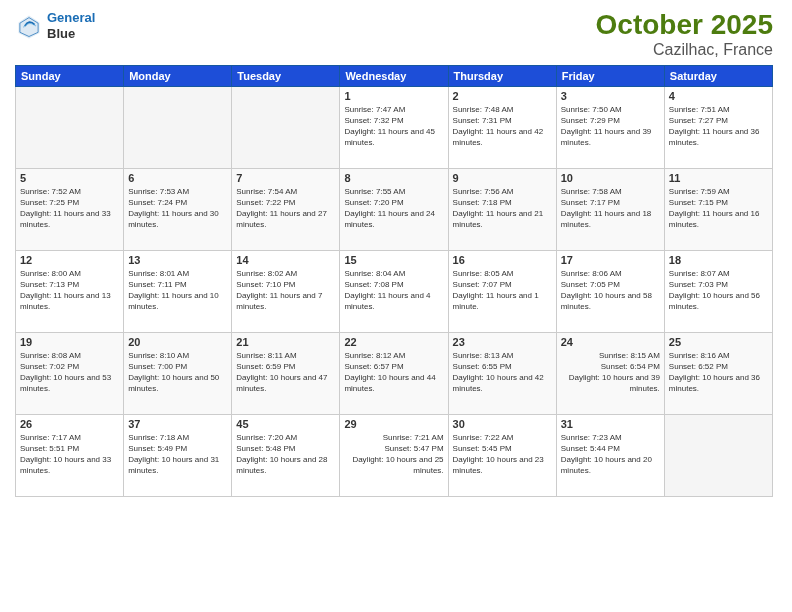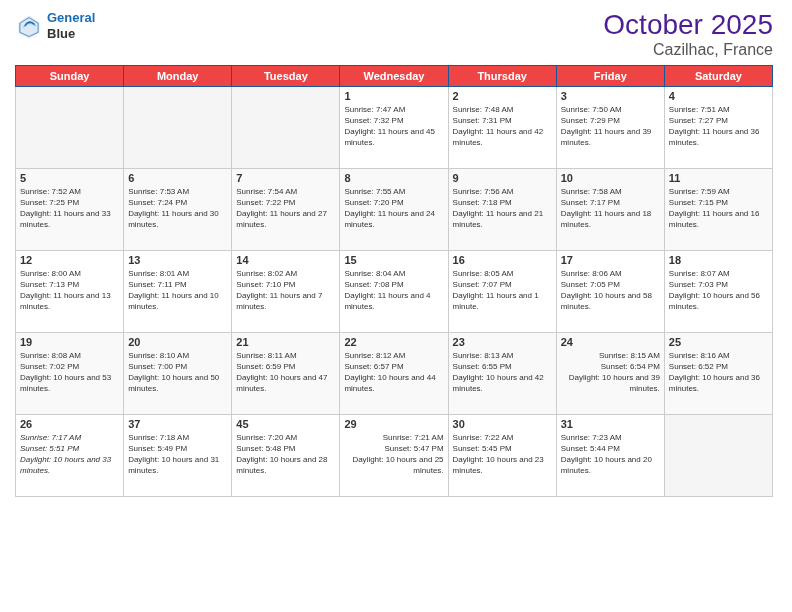--- a/index.html
+++ b/index.html
@@ -38,40 +38,40 @@
     }
     .logo-icon {
       width: 28px;
       height: 28px;
     }
     .title-block {
       text-align: right;
     }
     .month-title {
       font-size: 28px;
-      font-weight: normal;
-      color: #4c1d95;
+      font-weight: bold;
+      color: #4d7c0f;
       line-height: 1.1;
     }
     .location {
       font-size: 16px;
       color: #555;
     }
     .calendar {
       width: 100%;
       border-collapse: collapse;
       border: 1px solid #ccc;
     }
     .calendar th {
-      background: #ef4444;
+      background: #1d4ed8;
       color: #fff;
       font-size: 11px;
       font-weight: bold;
       padding: 4px 5px;
-      text-align: center;
+      text-align: left;
       border: 1px solid #1558a0;
     }
     .calendar td {
       vertical-align: top;
       border: 1px solid #ccc;
       padding: 3px 4px;
       width: calc(100% / 7);
       height: 82px;
       font-size: 8.5px;
       color: #333;
@@ -291,21 +291,21 @@
           <td>
             <div class="day-num">25</div>
             <div class="day-info" style="white-space: pre-line;">Sunrise: 8:16 AM
 Sunset: 6:52 PM
 Daylight: 10 hours and 36 minutes.</div>
           </td>
         </tr>
         <tr class="week-row">
           <td>
             <div class="day-num">26</div>
-            <div class="day-info" style="white-space: pre-line; font-style: italic;">Sunrise: 7:17 AM
+            <div class="day-info" style="white-space: pre-line;">Sunrise: 7:17 AM
 Sunset: 5:51 PM
 Daylight: 10 hours and 33 minutes.</div>
           </td>
           <td>
             <div class="day-num">37</div>
             <div class="day-info" style="white-space: pre-line;">Sunrise: 7:18 AM
 Sunset: 5:49 PM
 Daylight: 10 hours and 31 minutes.</div>
           </td>
           <td>

